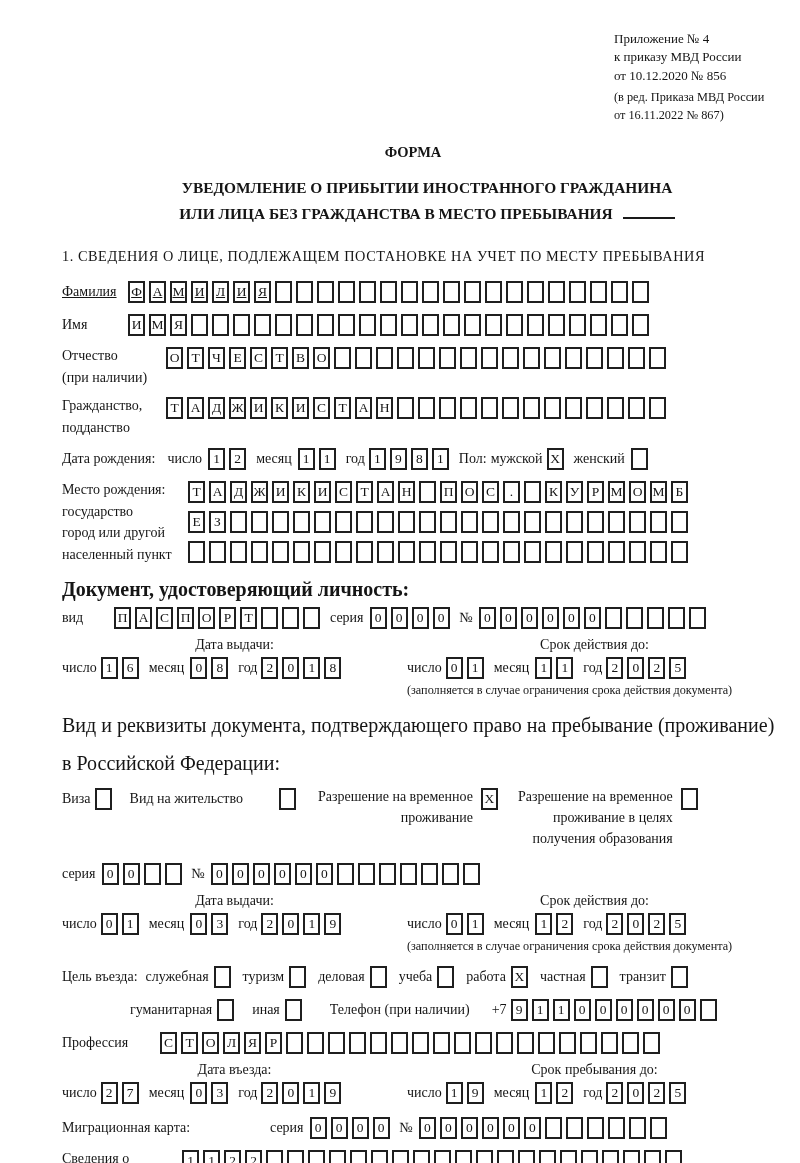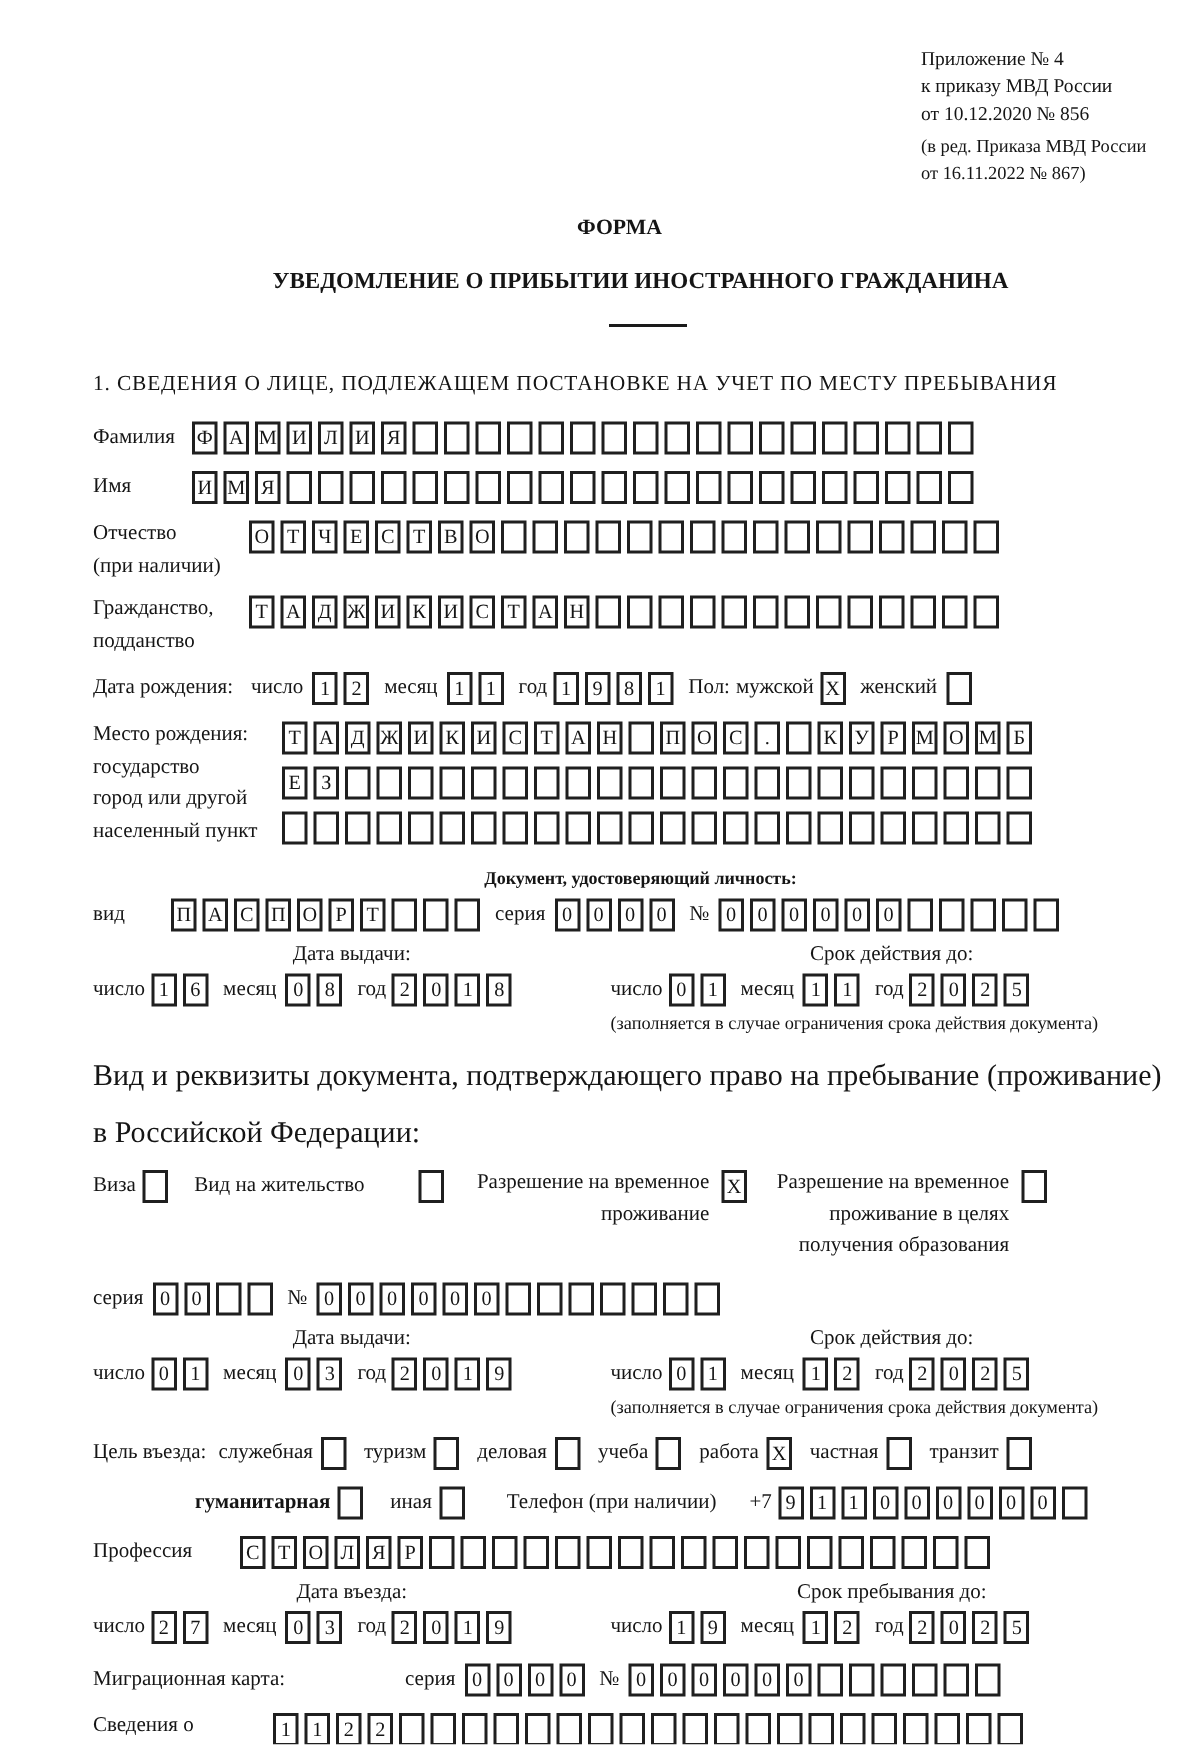--- a/index.html
+++ b/index.html
@@ -25,21 +25,21 @@
   .cell { display:inline-flex; width:17px; height:22px; border:2px solid #1f1f1f; margin-right:4px;
           align-items:center; justify-content:center; font-size:13.5px; flex:none; margin-top:2px; }
   .w66 { width:66px; flex:none; }
   .w104 { width:104px; flex:none; }
   .w126 { width:126px; flex:none; }
   .mr6 { margin-right:6px;text-align:center; } .mr4 { margin-right:4px; } .ml6 { margin-left:6px; }
 
   .labelcol { display:flex; flex-direction:column; }
   .cellcol .cells { margin-bottom:6px; }
 
-  .doc-heading { text-align:center; font-weight:bold; font-size:12px; margin-top:9px; }
+  .doc-heading { font-weight:bold; font-size:20px; margin-top:9px; }
 
   .datepair { display:flex; margin-top:6px; }
   .dcol1 { width:345px; flex:none; }
   .dcol2 { width:375px; flex:none; }
   .datehead { text-align:center; font-size:14px; margin-bottom:2px; }
   .datefields { display:flex; align-items:flex-start; }
   .datenote { font-size:12.2px; margin-top:2px; white-space:nowrap; }
 
   .intro { font-size:20px; line-height:1.9; margin-top:8px; }
 
@@ -63,27 +63,27 @@
       <div>(в ред. Приказа МВД России</div>
       <div>от 16.11.2022 № 867)</div>
     </div>
   </div>
 
   <div class="form-word">ФОРМА</div>
 
   <div class="title">
     <div>УВЕДОМЛЕНИЕ О ПРИБЫТИИ ИНОСТРАННОГО ГРАЖДАНИНА</div>
     <div>
-      <span class="title-underline"></span>
+      <span>ИЛИ ЛИЦА БЕЗ ГРАЖДАНСТВА В МЕСТО ПРЕБЫВАНИЯ</span><span class="title-underline"></span>
     </div>
   </div>
 
   <div class="sec-heading">1. СВЕДЕНИЯ О ЛИЦЕ, ПОДЛЕЖАЩЕМ ПОСТАНОВКЕ НА УЧЕТ ПО МЕСТУ ПРЕБЫВАНИЯ</div>
 
-  <div class="row" style="margin-top:14px;">
+  <div class="row" style="margin-top:14px;text-decoration:underline;">
     <span class="lbl w66">Фамилия</span>
     <span class="cells">
         <span class="cell">Ф</span>
         <span class="cell">А</span>
         <span class="cell">М</span>
         <span class="cell">И</span>
         <span class="cell">Л</span>
         <span class="cell">И</span>
         <span class="cell">Я</span>
         <span class="cell"></span>
@@ -563,21 +563,21 @@
     </span>
     <span class="purpose-opt">
       <span class="lbl">транзит</span>
       <span class="cells">
           <span class="cell"></span>
         </span>
     </span>
   </div>
 
   <div class="row">
-    <span class="purpose-opt" style="margin-left:68px;margin-right:14px;font-weight:bold;">
+    <span class="purpose-opt" style="margin-left:68px;margin-right:14px;">
       <span class="lbl">гуманитарная</span>
       <span class="cells">
           <span class="cell"></span>
         </span>
     </span>
     <span class="purpose-opt" style="margin-right:24px;">
       <span class="lbl">иная</span>
       <span class="cells">
           <span class="cell"></span>
         </span>

